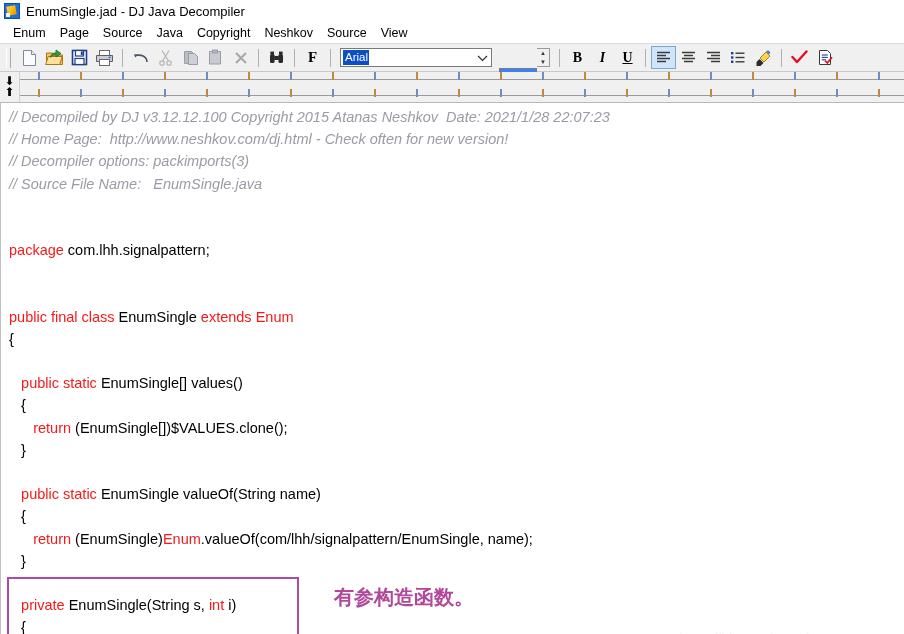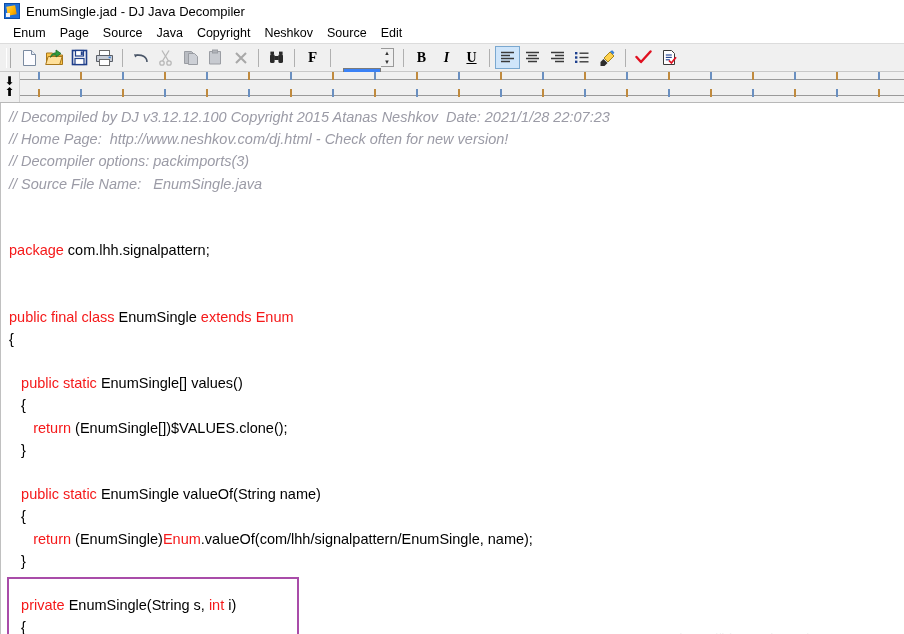--- a/index.html
+++ b/index.html
@@ -295,21 +295,21 @@
 </div>
 
 <div id="menubar">
     <div class="menu-item">Enum</div>
     <div class="menu-item">Page</div>
     <div class="menu-item">Source</div>
     <div class="menu-item">Java</div>
     <div class="menu-item">Copyright</div>
     <div class="menu-item">Neshkov</div>
     <div class="menu-item">Source</div>
-    <div class="menu-item">Edit</div>
+    <div class="menu-item">View</div>
   </div>
 
 <div id="toolbar">
   <div class="tb-grip"></div>
 
   <div class="tb-btn">
     <svg width="17" height="18" viewBox="0 0 17 18">
       <path d="M2.5 1.5 h8 l4 4 v11 h-12 z" fill="#fcfcff" stroke="#7a8aa0" stroke-width="1"></path>
       <path d="M10.5 1.5 v4 h4" fill="#e8ecf5" stroke="#7a8aa0" stroke-width="1"></path>
     </svg>
@@ -385,20 +385,28 @@
   </div>
 
   <div class="tb-sep"></div>
 
   <div class="tb-btn">
     <span class="tb-text" style="font-family:'Liberation Serif',serif;font-weight:bold;font-size:15px;">F</span>
   </div>
 
   <div class="tb-sep"></div>
 
+  <div id="font-combo">
+    <span id="font-name">Arial</span>
+    <span id="font-combo-arrow">
+      <svg width="11" height="8" viewBox="0 0 11 8">
+          <path d="M1 2 L5.5 6.4 L10 2" stroke="#333" stroke-width="1.3" fill="none"></path>
+        </svg>
+    </span>
+  </div>
 
   <div id="fontsize-box">12</div>
   <div id="fontsize-spin">
     <div>▲</div>
     <div>▼</div>
   </div>
 
   <div class="tb-sep"></div>
 
   <div class="tb-btn">
@@ -534,14 +542,15 @@
       <div class="tick up" style="left: 816px; background: rgb(192, 138, 62);"></div>
       <div class="tick dn" style="left: 816px; background: rgb(106, 143, 192);"></div>
       <div class="tick up" style="left: 858px; background: rgb(106, 143, 192);"></div>
       <div class="tick dn" style="left: 858px; background: rgb(192, 138, 62);"></div>
     </div>
 </div>
 
 <div id="editor">
   <div id="code"><div class="ln"><span class="cmt">// Decompiled by DJ v3.12.12.100 Copyright 2015 Atanas Neshkov  Date: 2021/1/28 22:07:23</span></div><div class="ln"><span class="cmt">// Home Page:  http://www.neshkov.com/dj.html - Check often for new version!</span></div><div class="ln"><span class="cmt">// Decompiler options: packimports(3)</span></div><div class="ln"><span class="cmt">// Source File Name:   EnumSingle.java</span></div><div class="ln"><span class="pln"></span>&nbsp;</div><div class="ln"><span class="pln"></span>&nbsp;</div><div class="ln"><span class="kw">package</span><span class="pln"> com.lhh.signalpattern;</span></div><div class="ln"><span class="pln"></span>&nbsp;</div><div class="ln"><span class="pln"></span>&nbsp;</div><div class="ln"><span class="kw">public final class</span><span class="pln"> EnumSingle </span><span class="kw">extends Enum</span></div><div class="ln"><span class="pln">{</span></div><div class="ln"><span class="pln"></span>&nbsp;</div><div class="ln"><span class="pln">   </span><span class="kw">public static</span><span class="pln"> EnumSingle[] values()</span></div><div class="ln"><span class="pln">   {</span></div><div class="ln"><span class="pln">      </span><span class="kw">return</span><span class="pln"> (EnumSingle[])$VALUES.clone();</span></div><div class="ln"><span class="pln">   }</span></div><div class="ln"><span class="pln"></span>&nbsp;</div><div class="ln"><span class="pln">   </span><span class="kw">public static</span><span class="pln"> EnumSingle valueOf(String name)</span></div><div class="ln"><span class="pln">   {</span></div><div class="ln"><span class="pln">      </span><span class="kw">return</span><span class="pln"> (EnumSingle)</span><span class="kw">Enum</span><span class="pln">.valueOf(com/lhh/signalpattern/EnumSingle, name);</span></div><div class="ln"><span class="pln">   }</span></div><div class="ln"><span class="pln"></span>&nbsp;</div><div class="ln"><span class="pln">   </span><span class="kw">private</span><span class="pln"> EnumSingle(String s, </span><span class="kw">int</span><span class="pln"> i)</span></div><div class="ln"><span class="pln">   {</span></div></div>
   <div id="hl-box" style="border-color: rgb(169, 76, 169);"></div>
+  <div id="cjk-note" style="color: rgb(177, 73, 155);">有参构造函数。</div>
   <div id="watermark">https://blog.csdn.net/qq_41486775</div>
 </div>
 
 </body></html>

